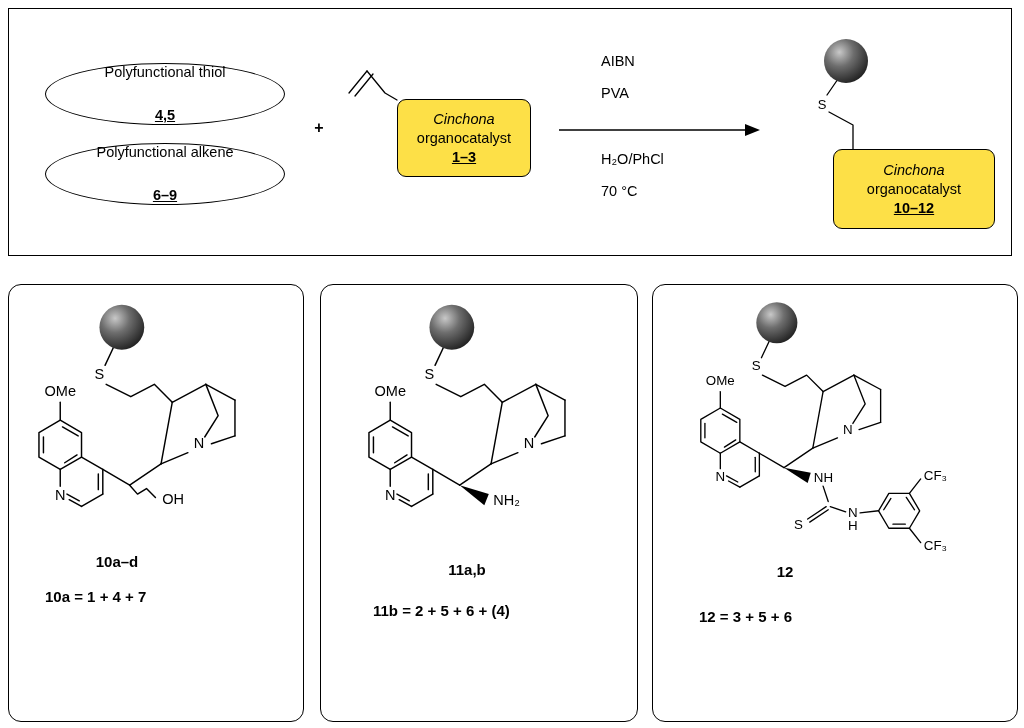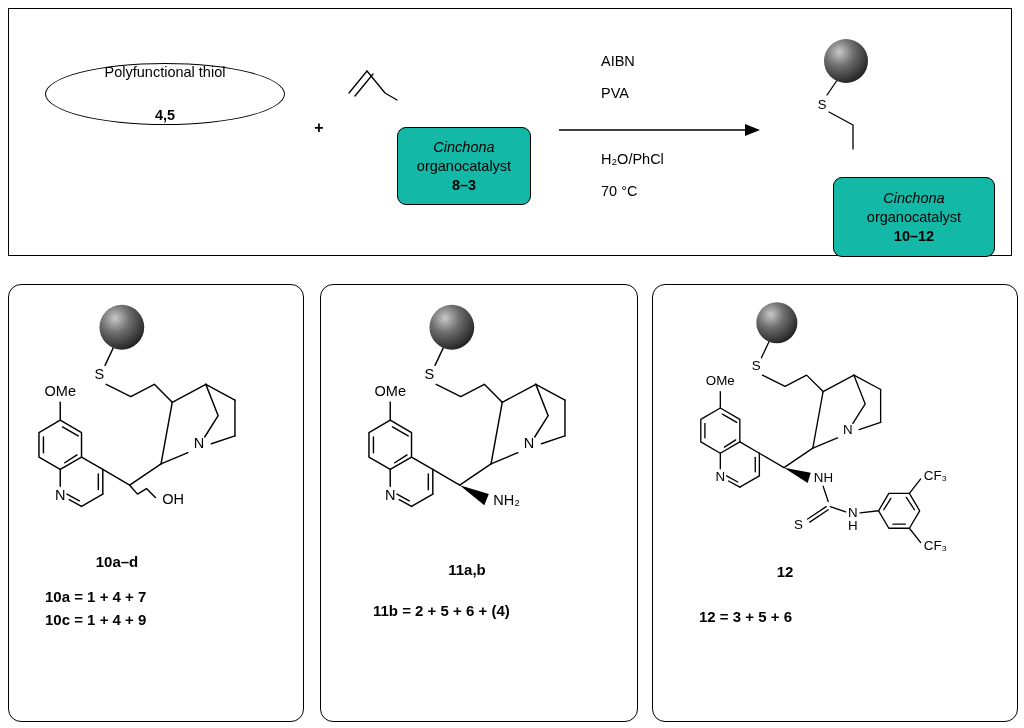--- a/index.html
+++ b/index.html
@@ -11,25 +11,25 @@
   .top-box{
     left:8px;top:8px;width:1002px;height:246px;
     border:1.6px solid #000;background:#fff;
   }
   .ellipse{
     border:1.2px solid #000;border-radius:50%;
     display:flex;flex-direction:column;align-items:center;justify-content:center;
     font-size:14.5px;line-height:19px;background:#fff;gap:24px;
   }
   .cat-box{
-    border:1.6px solid #000;border-radius:9px;background:#14b8a6;
+    border:1.6px solid #000;border-radius:9px;background:#fde047;
     display:flex;flex-direction:column;align-items:center;justify-content:center;
-    font-size:14.5px;line-height:19px;margin-top:28px;
-  }
-  .bold{font-weight:bold;}
+    font-size:14.5px;line-height:19px;
+  }
+  .bold{font-weight:bold;text-decoration:underline;}
   .italic{font-style:italic;}
   .cond{width:112px;text-align:left;font-size:14.5px;}
   .plus{font-size:16px;font-weight:bold;width:28px;text-align:center;}
   .panel{
     border:1.6px solid #000;border-radius:13px;background:#fff;
   }
   .panel-title{font-weight:bold;font-size:15px;transform:translateX(-50%);white-space:nowrap;}
   .eq{font-weight:bold;font-size:15px;line-height:23px;white-space:pre;}
   .bonds line,.bonds polyline,.bonds polygon{
     stroke:#000;stroke-width:1.3;fill:none;stroke-linecap:round;stroke-linejoin:round;
@@ -50,35 +50,39 @@
   </defs>
 </svg>
 
 <div class="abs top-box">
 
   <div class="abs ellipse" style="left:36px;top:54px;width:238px;height:60px">
     <div>Polyfunctional thiol</div>
     <div class="bold">4,5</div>
   </div>
 
+  <div class="abs ellipse" style="left:36px;top:134px;width:238px;height:60px">
+    <div>Polyfunctional alkene</div>
+    <div class="bold">6–9</div>
+  </div>
 
   <div class="abs plus" style="left:296px;top:110px">+</div>
 
   <svg class="abs" style="left:336px;top:50px" width="80" height="48">
     <g class="bonds">
       <line x1="4" y1="34" x2="22" y2="12"></line>
       <line x1="10" y1="37" x2="28" y2="15"></line>
       <polyline points="22,12 40,34 52,41"></polyline>
     </g>
   </svg>
 
   <div class="abs cat-box" style="left:388px;top:90px;width:132px;height:76px">
     <div class="italic">Cinchona</div>
     <div>organocatalyst</div>
-    <div class="bold">8–3</div>
+    <div class="bold">1–3</div>
   </div>
 
   <div class="abs cond" style="left:592px;top:44px">AIBN</div>
   <div class="abs cond" style="left:592px;top:76px">PVA</div>
 
   <svg class="abs" style="left:548px;top:106px" width="210" height="30">
     <line class="arrow-line" x1="2" y1="15" x2="190" y2="15"></line>
     <polygon points="203,15 188,9 188,21" fill="#000"></polygon>
   </svg>
 
@@ -132,21 +136,20 @@
     <circle cx="117" cy="45" r="20" fill="url(#ballGrad)"></circle>
     <text x="97" y="91" text-anchor="middle" class="atom">S</text>
     <text x="62" y="106" text-anchor="middle" class="atom">OMe</text>
     <text x="62" y="199" text-anchor="middle" class="atom">N</text>
     <text x="186" y="153" text-anchor="middle" class="atom">N</text>
     <text x="153" y="203" text-anchor="start" class="atom">OH</text>
   </svg>
   <div class="abs panel-title" style="left:108px;top:268px">10a–d</div>
   <div class="abs" style="left:36px;top:300px">
     <div class="eq">10a = 1 + 4 + 7</div>
-    <div class="eq">10c = 1 + 4 + 9</div>
   </div>
 </div>
 
 <div class="abs panel" style="left:320px;top:284px;width:316px;height:436px">
   <svg class="abs" style="left:22px;top:12px" width="258" height="224" viewBox="20 18 230 200">
     <g class="bonds">
       <line x1="110" y1="62" x2="102" y2="79"></line>
       <polyline points="103,96 125,107 146,96 162,112"></polyline>
       <line x1="162" y1="112" x2="192" y2="96"></line>
       <line x1="192" y1="96" x2="218" y2="110"></line>

